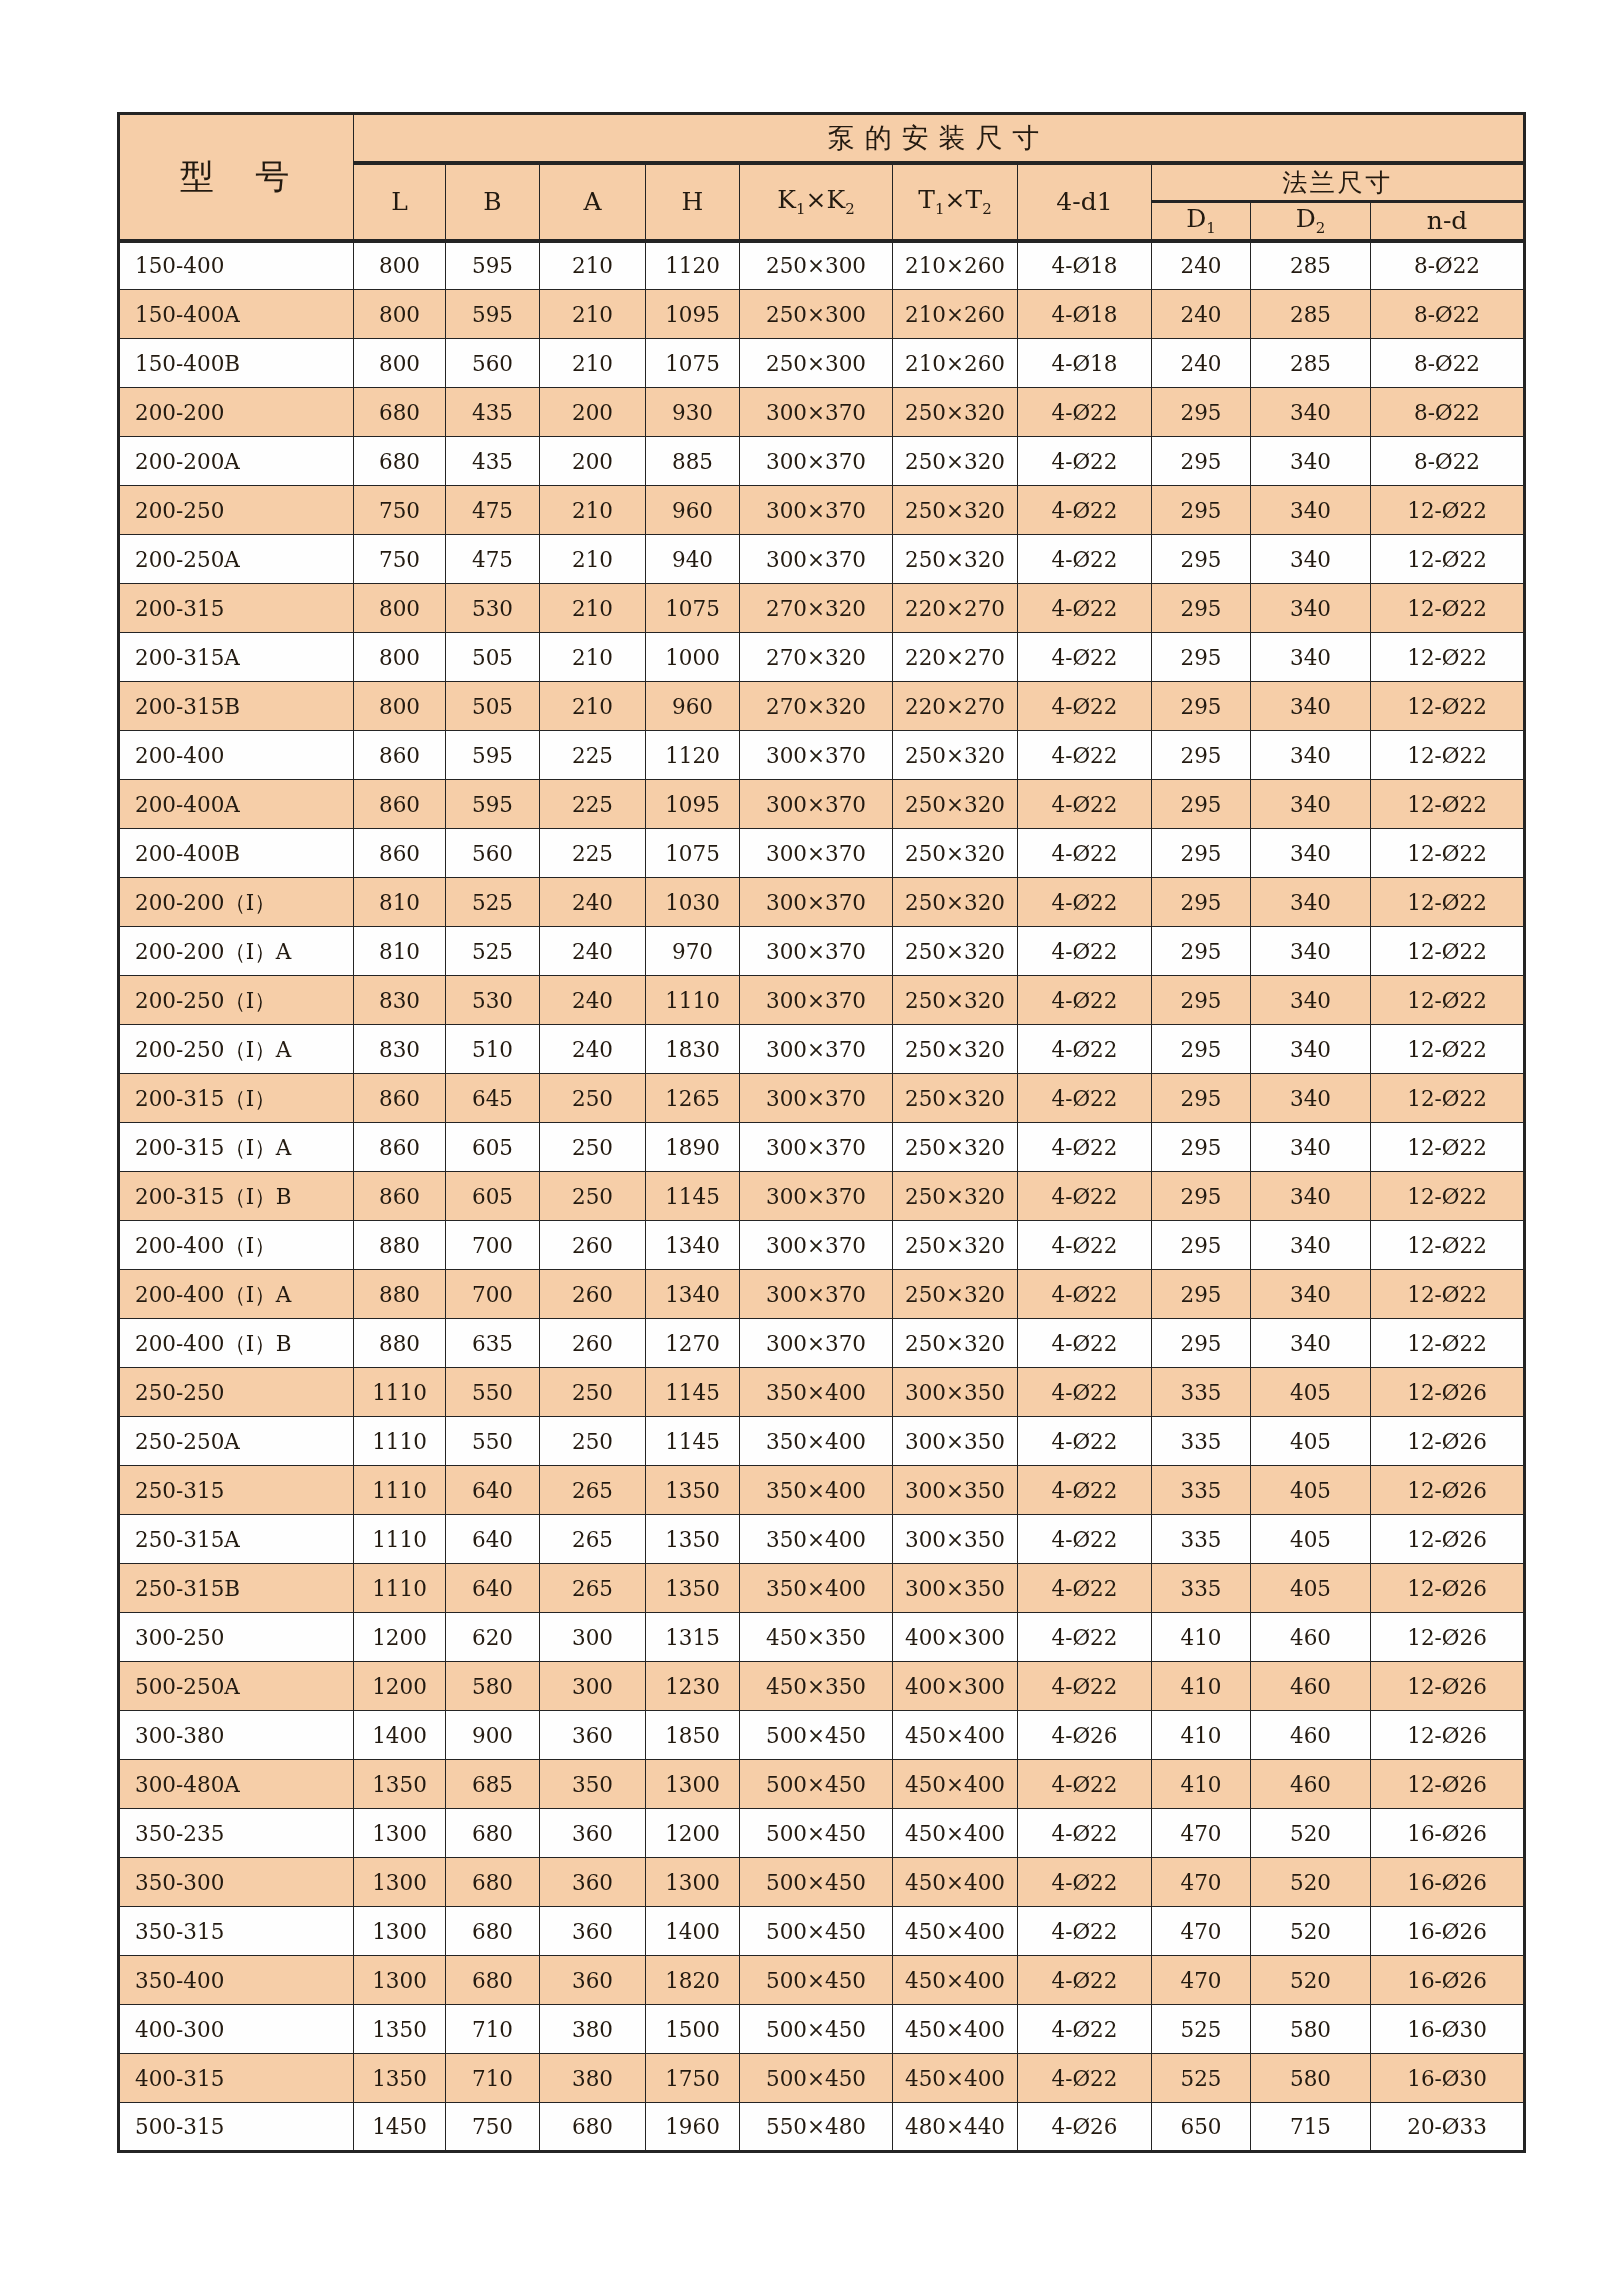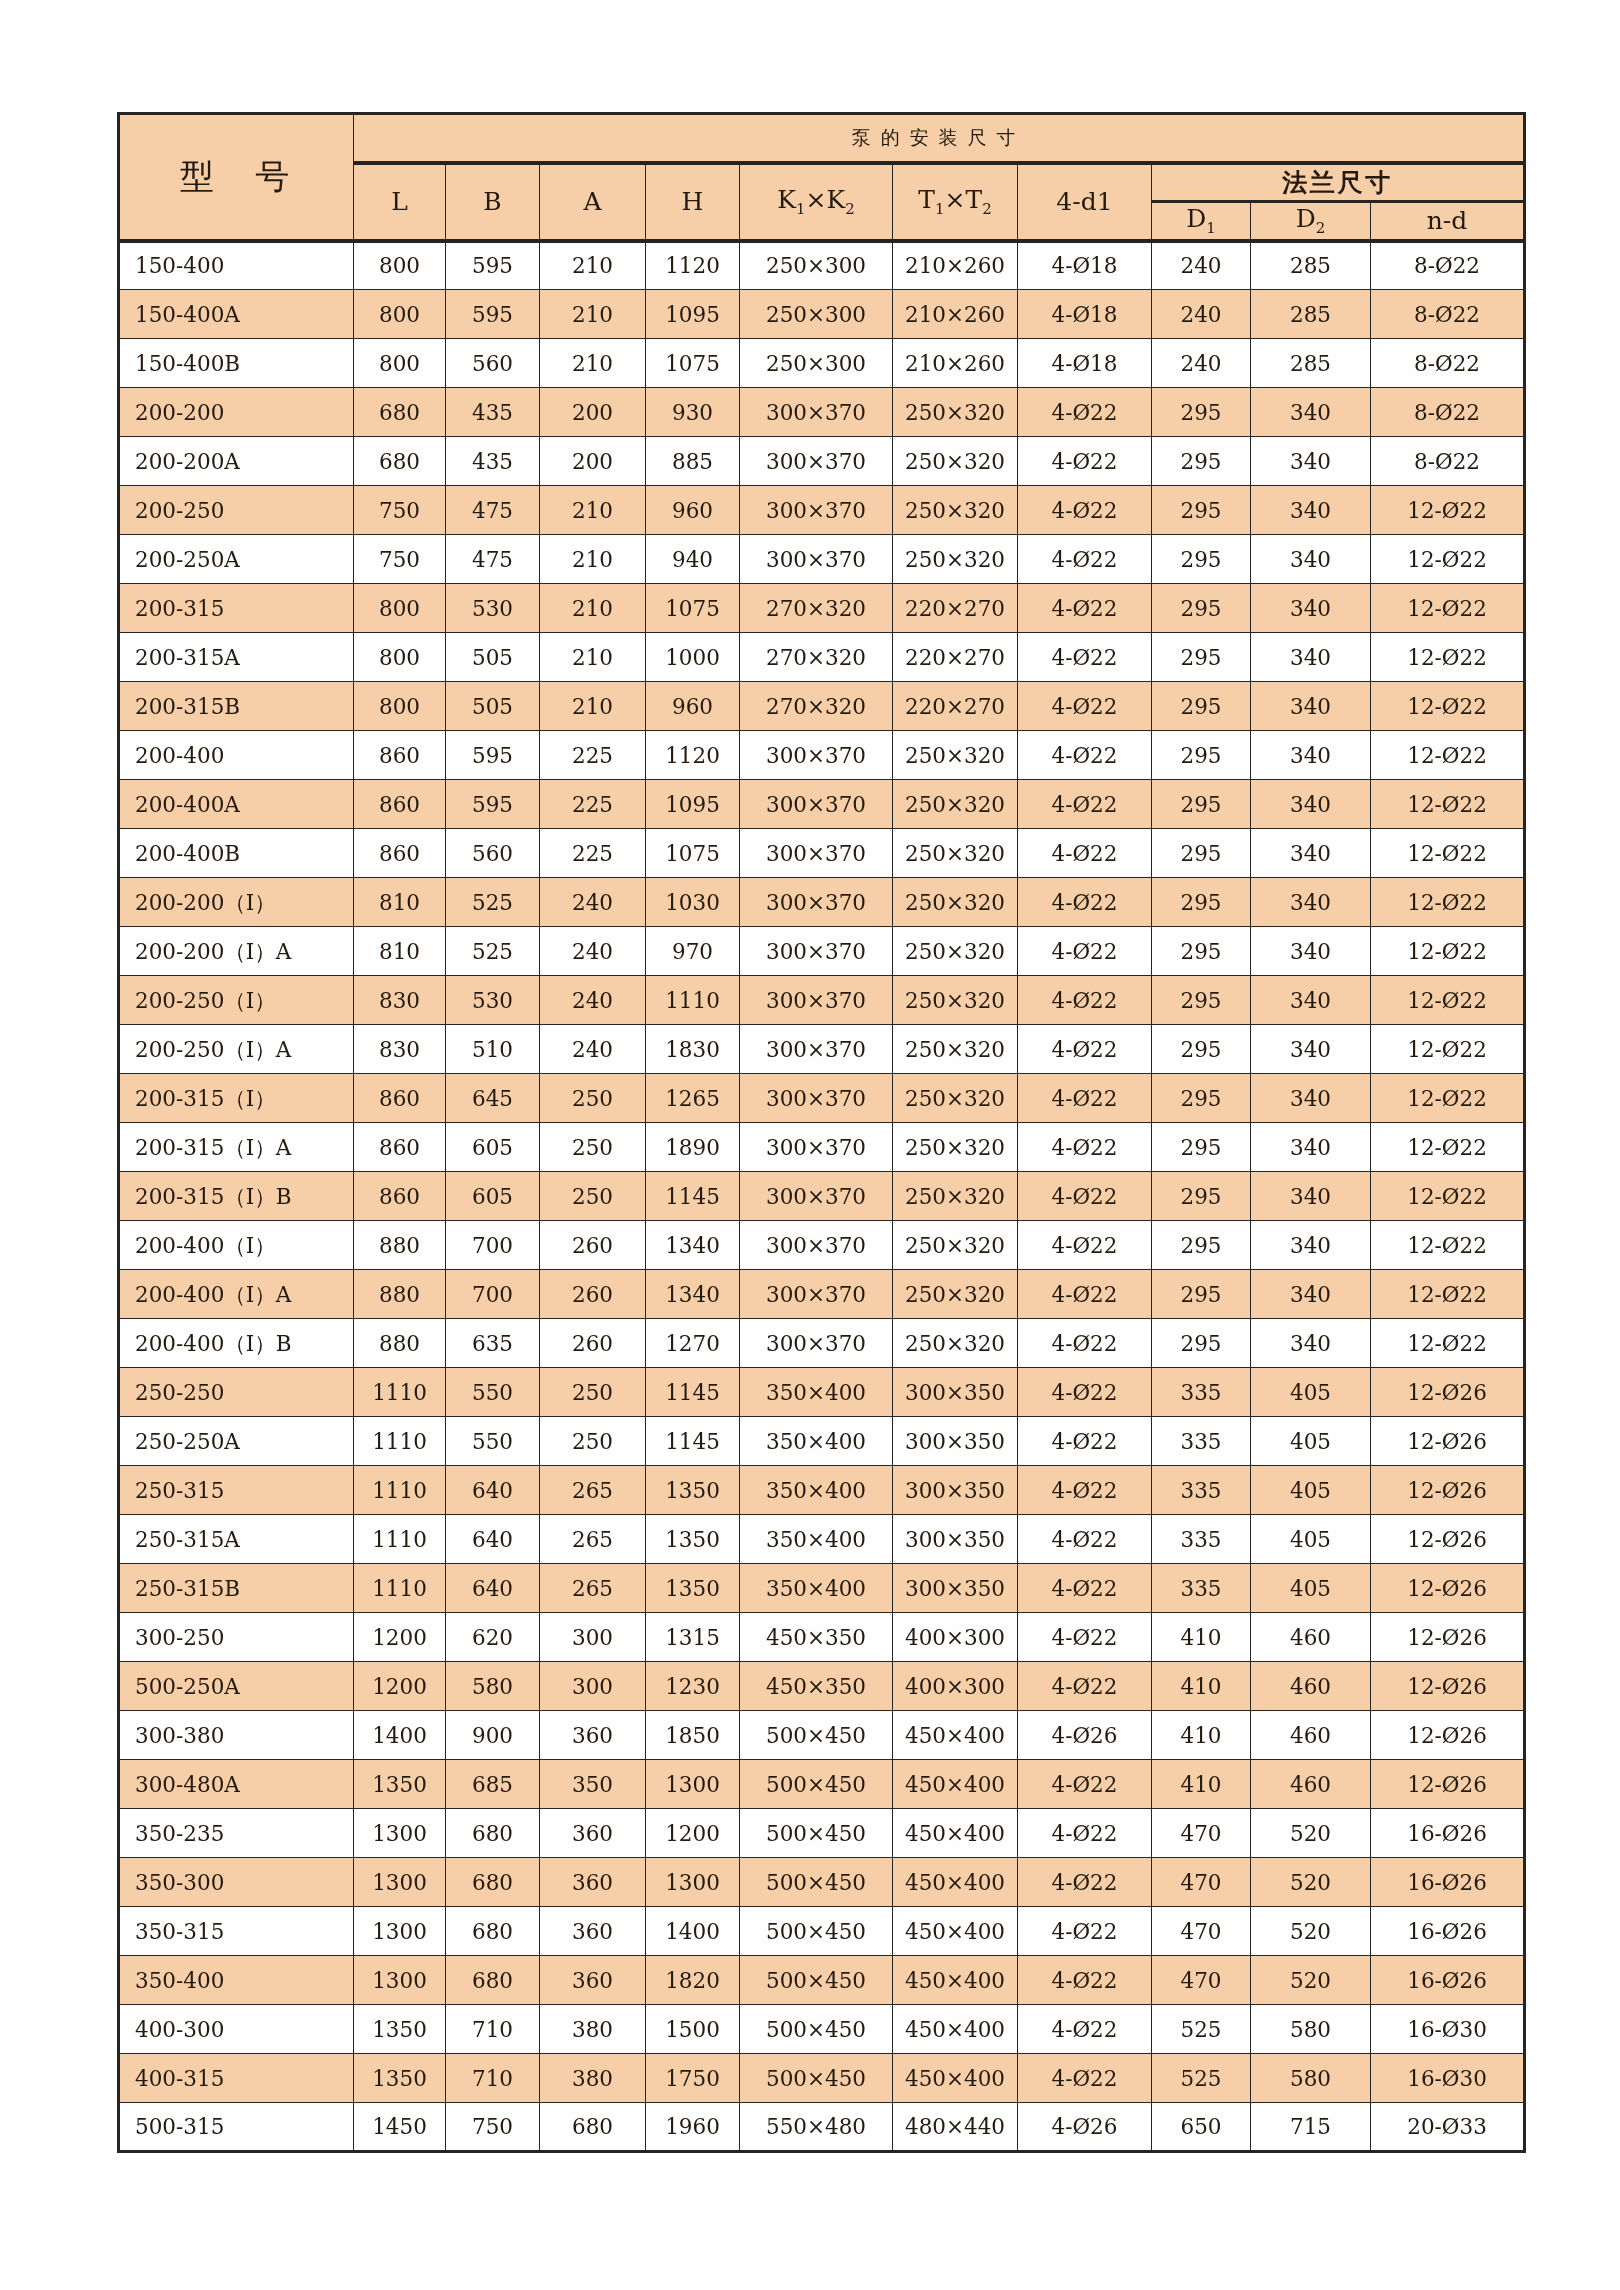--- a/index.html
+++ b/index.html
@@ -40,29 +40,28 @@
   }
   
   thead tr.h-top{height:49px;}
   thead tr.h-cols{height:39px;}
   thead tr.h-flange{height:39px;}
   .model-h{
     font-size:34px;
     letter-spacing:3.6px;
   }
   .install-h{
-    font-size:19px;
+    font-size:27px;
     letter-spacing:9.9px;
     border-bottom-width:4.5px;
   }
   .flange-h{
     font-size:25px;
     letter-spacing:2.7px;
     border-bottom-width:3.6px;
-    font-weight:bold;
   }
   .col-h{font-size:25px;}
   .col-h sub{font-size:15px;}
   .thick-bottom{border-bottom-width:4.5px;}
   
   tbody tr{height:49px;}
   tbody td{
     background:var(--row-white);
     font-size:21.5px;
   }

